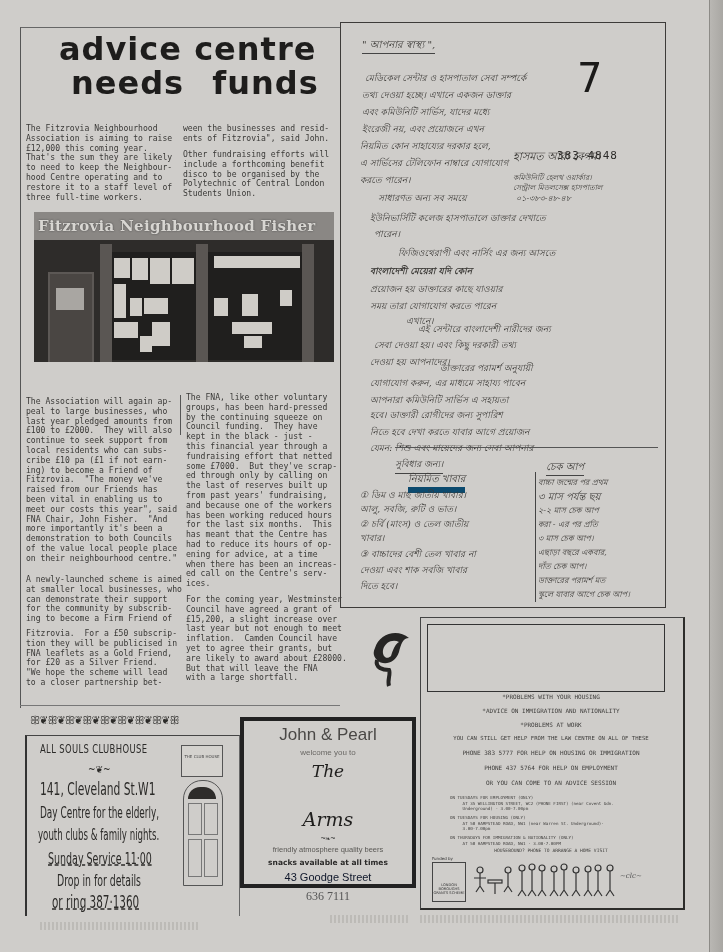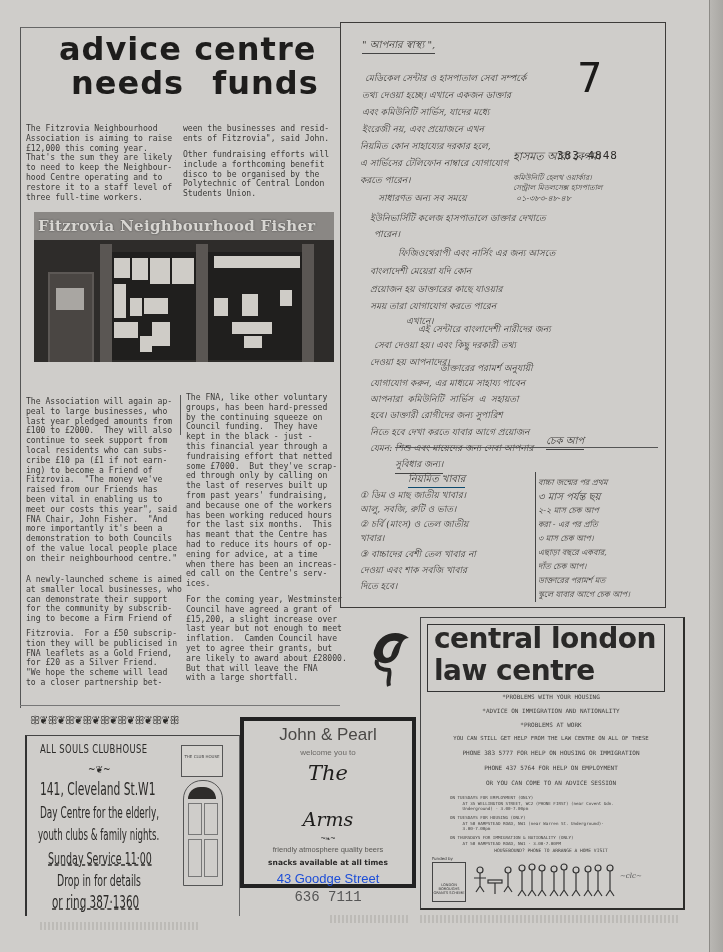--- a/index.html
+++ b/index.html
@@ -133,28 +133,28 @@
 
   
   .north-ad {
     position: absolute; left: 240px; top: 717px; width: 168px; height: 163px;
     border: 4px solid #222; border-top-width: 4px;
   }
   .north-ad .t { position: absolute; left: 0; width: 168px; text-align: center; white-space: nowrap; }
   .john { top: 4px; font-family: "Liberation Sans", sans-serif; font-size: 17px; color: #4a4846; font-weight: normal; }
   .welcome { top: 27px; font-family: "Liberation Sans", sans-serif; font-size: 8px; color: #6a6865; }
   .script { font-family: "DejaVu Serif", serif; font-style: italic; color: #1f1e1d; }
-  .the { top: 40px; font-size: 21px; }
+  .the { top: 40px; font-size: 17px; }
   .northumb { top: 63px; font-size: 18px; letter-spacing: -0.3px; }
   .arms { top: 87px; font-size: 19px; }
   .flourish { top: 113px; font-size: 8px; color: #333; }
   .friendly { top: 124px; font-family: "Liberation Sans", sans-serif; font-size: 7.5px; color: #5a5855; }
   .snacks { top: 137px; font-family: "DejaVu Sans", sans-serif; font-weight: bold; font-size: 7.5px; color: #2a2928; }
-  .goodge { top: 150px; font-family: "Liberation Sans", sans-serif; font-size: 13px; color: #1d4ed8; }
-  .north-phone { position: absolute; left: 240px; top: 889px; width: 176px; text-align: center; font-family: Liberation Mono, monospace; font-size: 14px; color: #555; }
+  .goodge { top: 150px; font-family: "Liberation Sans", sans-serif; font-size: 11px; color: #0f172a; }
+  .north-phone { position: absolute; left: 240px; top: 889px; width: 176px; text-align: center; font-family: Liberation Serif, serif; font-size: 12px; color: #555; }
 
   .dotband {
     position: absolute; height: 8px;
     background: repeating-linear-gradient(90deg, #b8b6b2 0 2px, #cfcdca 2px 4px);
     opacity: 0.8;
   }
 </style>
 </head>
 <body>
 
@@ -287,67 +287,65 @@
 <div class="phone-big">383-4848</div>
 <div class="hw" style="left:513px; top:152px; font-size:11px; line-height:10px;">হাসমত আরা বেগম।</div>
 <div class="hw" style="left:513px; top:173px; font-size:7.5px; line-height:10px;">কমিউনিটি হেলথ ওয়ার্কার।</div>
 <div class="hw" style="left:513px; top:183px; font-size:7.5px; line-height:10px;">সেন্ট্রাল মিডলসেক্স হাসপাতাল</div>
 <div class="hw" style="left:516px; top:193px; font-size:8px; line-height:12px;">০১-৩৮৩-৪৮-৪৮</div>
 
 <div class="hw" style="left:378px; top:190px;">সাধারণত অন্য সব সময়ে</div>
 <div class="hw" style="left:370px; top:210px;">ইউনিভার্সিটি কলেজ হাসপাতালে  ডাক্তার দেখাতে</div>
 <div class="hw" style="left:374px; top:226px;">পারেন।</div>
 <div class="hw" style="left:398px; top:245px;">ফিজিওথেরাপী এবং নার্সিং এর জন্য আসতে</div>
-<div class="hw" style="left:370px; top:263px;">বাংলাদেশী মেয়েরা যদি কোন</div>
+<div class="hw" style="left:370px; top:263px;font-weight:bold;">বাংলাদেশী মেয়েরা যদি কোন</div>
 <div class="hw" style="left:370px; top:281px;">প্রয়োজন হয় ডাক্তারের কাছে যাওয়ার</div>
 <div class="hw" style="left:370px; top:298px;">সময় তারা যোগাযোগ করতে পারেন</div>
 <div class="hw" style="left:370px; top:313px;margin-left:36px;">এখানে।</div>
 <div class="hw" style="left:418px; top:321px;">এই সেন্টারে বাংলাদেশী নারীদের জন্য</div>
 <div class="hw" style="left:374px; top:337px;">সেবা দেওয়া হয়। এবং কিছু দরকারী তথ্য</div>
 <div class="hw" style="left:370px; top:354px;">দেওয়া হয় আপনাদের।</div>
 <div class="hw" style="left:440px; top:360px;">ডাক্তারের পরামর্শ অনুযায়ী</div>
 <div class="hw" style="left:370px; top:375px;">যোগাযোগ করুন, এর মাধ্যমে সাহায্য পাবেন</div>
-<div class="hw" style="left:370px; top:392px;font-family:Liberation Mono, monospace;">আপনারা কমিউনিটি সার্ভিস এ সহায়তা</div>
+<div class="hw" style="left:370px; top:392px;">আপনারা কমিউনিটি সার্ভিস এ সহায়তা</div>
 <div class="hw" style="left:370px; top:407px;">হবে।  ডাক্তারী রোগীদের জন্য সুপারিশ</div>
 <div class="hw" style="left:370px; top:424px;">নিতে হবে দেখা করতে যাবার আগে প্রয়োজন</div>
 <div class="hw" style="left:370px; top:440px;">যেমন: শিশু এবং মায়েদের জন্য সেবা আপনার</div>
 <div class="hw" style="left:395px; top:456px; border-bottom:1px solid #444;">সুবিধার জন্য।</div>
 <div class="hw-divider"></div>
 
-<div class="hw" style="left:408px; top:470px; font-size:10px; border-bottom:1px solid #0c4a6e;">নিয়মিত খাবার</div>
+<div class="hw" style="left:408px; top:470px; font-size:10px; border-bottom:6px solid #0c4a6e;">নিয়মিত খাবার</div>
 <div class="hw" style="left:360px; top:487px;">① ডিম ও মাছ জাতীয় খাবার।</div>
 <div class="hw" style="left:360px; top:501px;">   আলু, সবজি, রুটি ও ভাত।</div>
 <div class="hw" style="left:360px; top:516px;">② চর্বি (মাংস) ও তেল জাতীয়</div>
 <div class="hw" style="left:360px; top:530px;">   খাবার।</div>
 <div class="hw" style="left:360px; top:546px;">③ বাচ্চাদের বেশী তেল খাবার না</div>
 <div class="hw" style="left:360px; top:562px;">   দেওয়া এবং শাক সবজি খাবার</div>
 <div class="hw" style="left:360px; top:578px;">   দিতে হবে।</div>
 
 <div class="hw-sub-table"></div>
-<div class="hw" style="left:546px; top:432px; font-size:10px; border-bottom:1px solid #444;">চেক আপ</div>
+<div class="hw" style="left:546px; top:458px; font-size:10px; border-bottom:1px solid #444;">চেক আপ</div>
 <div class="hw" style="left:538px; top:476px; font-size:8px; line-height:14px;">বাচ্চা জন্মের পর প্রথম</div>
 <div class="hw" style="left:538px; top:490px; font-size:10px; line-height:14px;">৩ মাস পর্যন্ত ছয়</div>
 <div class="hw" style="left:538px; top:504px; font-size:8px; line-height:14px;">২-২ মাস চেক আপ</div>
 <div class="hw" style="left:538px; top:518px; font-size:8px; line-height:14px;">করা - এর পর প্রতি</div>
 <div class="hw" style="left:538px; top:532px; font-size:8px; line-height:14px;">৩ মাস চেক আপ।</div>
 <div class="hw" style="left:538px; top:546px; font-size:8px; line-height:14px;">এছাড়া বছরে একবার,</div>
 <div class="hw" style="left:538px; top:560px; font-size:8px; line-height:14px;">দাঁত চেক আপ।</div>
 <div class="hw" style="left:538px; top:574px; font-size:8px; line-height:14px;">ডাক্তারের পরামর্শ মত</div>
 <div class="hw" style="left:538px; top:588px; font-size:8px; line-height:14px;">স্কুলে যাবার আগে চেক আপ।</div>
 
 <svg class="leaf-logo" viewBox="0 0 38 60">
   <path d="M2 18 C6 4 24 -2 36 8 C30 8 28 14 26 22 C22 34 10 36 4 30 C0 26 0 22 2 18 Z" fill="#262524"></path>
   <path d="M10 20 C12 12 20 9 26 12 C22 14 20 20 18 26 C14 30 9 27 10 20 Z" fill="#cfcdca"></path>
   <path d="M4 30 C2 38 10 40 16 40 C18 44 14 50 16 56" stroke="#262524" stroke-width="4" fill="none"></path>
 </svg>
 
 <div class="law-ad"></div>
 <div class="law-title-box">
-  <div class="law-title">central london</div>
-  <div class="law-title" style="top:30px;">law centre</div>
 </div>
 <div class="law-line" style="top:693px;">*PROBLEMS WITH YOUR HOUSING</div>
 <div class="law-line" style="top:707px;">*ADVICE ON IMMIGRATION AND NATIONALITY</div>
 <div class="law-line" style="top:721px;">*PROBLEMS AT WORK</div>
 <div class="law-line" style="top:735px; font-size:5.6px;">YOU CAN STILL GET HELP FROM THE LAW CENTRE ON ALL OF THESE</div>
 <div class="law-line" style="top:749px;">PHONE 383 5777 FOR HELP ON HOUSING OR IMMIGRATION</div>
 <div class="law-line" style="top:764px;">PHONE 437 5764 FOR HELP ON EMPLOYMENT</div>
 <div class="law-line" style="top:779px;">OR YOU CAN COME TO AN ADVICE SESSION</div>
 <pre class="law-small" style="top:795px;">ON TUESDAYS FOR EMPLOYMENT (ONLY)
      AT 35 WELLINGTON STREET, WC2 (PHONE FIRST) (near Covent Gdn.

